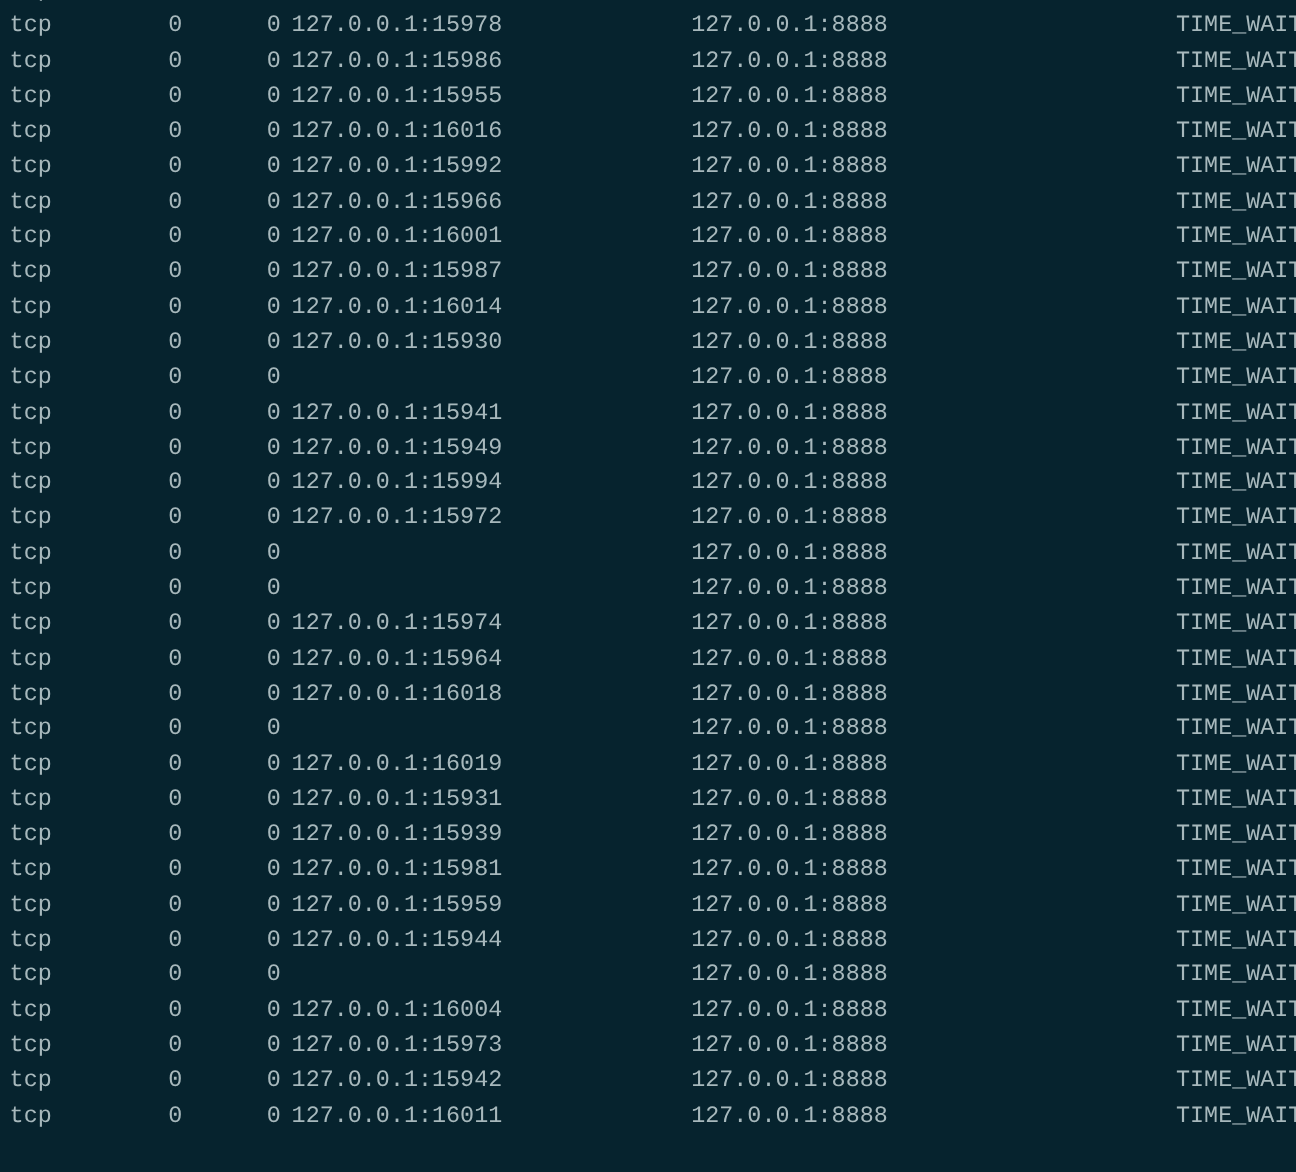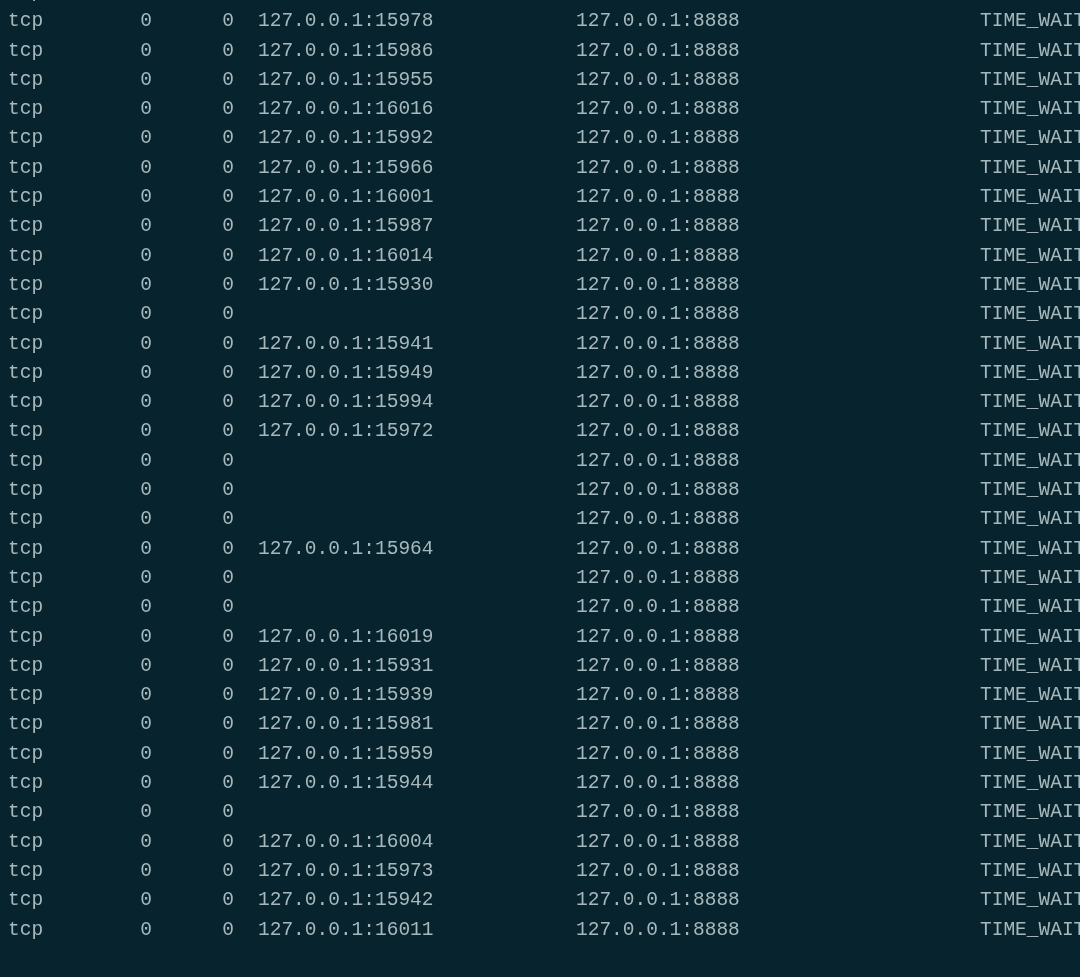--- a/index.html
+++ b/index.html
@@ -46,21 +46,21 @@
     position: absolute;
     top: 0;
     white-space: pre;
     color: #a7b8bc;
   }
 
   
   .c-proto   { left: 8px; }
   .c-recvq   { left: 140px; text-align: right; width: 12px; }
   .c-sendq   { left: 222px; text-align: right; width: 12px; }
-  .c-local   { left: 258px; }
+  .c-local   { left: 243px; }
   .c-foreign { left: 576px; }
   .c-state   { left: 980px; }
 </style>
 </head>
 <body>
 
 <div id="terminal">
   <div id="rows">
 
   <div class="row"><span class="col c-proto">tcp</span><span class="col c-recvq">0</span><span class="col c-sendq">0</span><span class="col c-local">127.0.0.1:15936</span><span class="col c-foreign">127.0.0.1:8888</span><span class="col c-state">TIME_WAIT</span></div>
@@ -74,23 +74,23 @@
       <div class="row"><span class="col c-proto">tcp</span><span class="col c-recvq">0</span><span class="col c-sendq">0</span><span class="col c-local">127.0.0.1:15987</span><span class="col c-foreign">127.0.0.1:8888</span><span class="col c-state">TIME_WAIT</span></div>
       <div class="row"><span class="col c-proto">tcp</span><span class="col c-recvq">0</span><span class="col c-sendq">0</span><span class="col c-local">127.0.0.1:16014</span><span class="col c-foreign">127.0.0.1:8888</span><span class="col c-state">TIME_WAIT</span></div>
       <div class="row"><span class="col c-proto">tcp</span><span class="col c-recvq">0</span><span class="col c-sendq">0</span><span class="col c-local">127.0.0.1:15930</span><span class="col c-foreign">127.0.0.1:8888</span><span class="col c-state">TIME_WAIT</span></div>
       <div class="row"><span class="col c-proto">tcp</span><span class="col c-recvq">0</span><span class="col c-sendq">0</span><span class="col c-foreign">127.0.0.1:8888</span><span class="col c-state">TIME_WAIT</span></div>
       <div class="row"><span class="col c-proto">tcp</span><span class="col c-recvq">0</span><span class="col c-sendq">0</span><span class="col c-local">127.0.0.1:15941</span><span class="col c-foreign">127.0.0.1:8888</span><span class="col c-state">TIME_WAIT</span></div>
       <div class="row"><span class="col c-proto">tcp</span><span class="col c-recvq">0</span><span class="col c-sendq">0</span><span class="col c-local">127.0.0.1:15949</span><span class="col c-foreign">127.0.0.1:8888</span><span class="col c-state">TIME_WAIT</span></div>
       <div class="row"><span class="col c-proto">tcp</span><span class="col c-recvq">0</span><span class="col c-sendq">0</span><span class="col c-local">127.0.0.1:15994</span><span class="col c-foreign">127.0.0.1:8888</span><span class="col c-state">TIME_WAIT</span></div>
       <div class="row"><span class="col c-proto">tcp</span><span class="col c-recvq">0</span><span class="col c-sendq">0</span><span class="col c-local">127.0.0.1:15972</span><span class="col c-foreign">127.0.0.1:8888</span><span class="col c-state">TIME_WAIT</span></div>
       <div class="row"><span class="col c-proto">tcp</span><span class="col c-recvq">0</span><span class="col c-sendq">0</span><span class="col c-foreign">127.0.0.1:8888</span><span class="col c-state">TIME_WAIT</span></div>
       <div class="row"><span class="col c-proto">tcp</span><span class="col c-recvq">0</span><span class="col c-sendq">0</span><span class="col c-foreign">127.0.0.1:8888</span><span class="col c-state">TIME_WAIT</span></div>
-      <div class="row"><span class="col c-proto">tcp</span><span class="col c-recvq">0</span><span class="col c-sendq">0</span><span class="col c-foreign">127.0.0.1:8888</span><span class="col c-state">TIME_WAIT</span></div>
+      <div class="row"><span class="col c-proto">tcp</span><span class="col c-recvq">0</span><span class="col c-sendq">0</span><span class="col c-local">127.0.0.1:15974</span><span class="col c-foreign">127.0.0.1:8888</span><span class="col c-state">TIME_WAIT</span></div>
       <div class="row"><span class="col c-proto">tcp</span><span class="col c-recvq">0</span><span class="col c-sendq">0</span><span class="col c-local">127.0.0.1:15964</span><span class="col c-foreign">127.0.0.1:8888</span><span class="col c-state">TIME_WAIT</span></div>
-      <div class="row"><span class="col c-proto">tcp</span><span class="col c-recvq">0</span><span class="col c-sendq">0</span><span class="col c-foreign">127.0.0.1:8888</span><span class="col c-state">TIME_WAIT</span></div>
+      <div class="row"><span class="col c-proto">tcp</span><span class="col c-recvq">0</span><span class="col c-sendq">0</span><span class="col c-local">127.0.0.1:16018</span><span class="col c-foreign">127.0.0.1:8888</span><span class="col c-state">TIME_WAIT</span></div>
       <div class="row"><span class="col c-proto">tcp</span><span class="col c-recvq">0</span><span class="col c-sendq">0</span><span class="col c-foreign">127.0.0.1:8888</span><span class="col c-state">TIME_WAIT</span></div>
       <div class="row"><span class="col c-proto">tcp</span><span class="col c-recvq">0</span><span class="col c-sendq">0</span><span class="col c-local">127.0.0.1:16019</span><span class="col c-foreign">127.0.0.1:8888</span><span class="col c-state">TIME_WAIT</span></div>
       <div class="row"><span class="col c-proto">tcp</span><span class="col c-recvq">0</span><span class="col c-sendq">0</span><span class="col c-local">127.0.0.1:15931</span><span class="col c-foreign">127.0.0.1:8888</span><span class="col c-state">TIME_WAIT</span></div>
       <div class="row"><span class="col c-proto">tcp</span><span class="col c-recvq">0</span><span class="col c-sendq">0</span><span class="col c-local">127.0.0.1:15939</span><span class="col c-foreign">127.0.0.1:8888</span><span class="col c-state">TIME_WAIT</span></div>
       <div class="row"><span class="col c-proto">tcp</span><span class="col c-recvq">0</span><span class="col c-sendq">0</span><span class="col c-local">127.0.0.1:15981</span><span class="col c-foreign">127.0.0.1:8888</span><span class="col c-state">TIME_WAIT</span></div>
       <div class="row"><span class="col c-proto">tcp</span><span class="col c-recvq">0</span><span class="col c-sendq">0</span><span class="col c-local">127.0.0.1:15959</span><span class="col c-foreign">127.0.0.1:8888</span><span class="col c-state">TIME_WAIT</span></div>
       <div class="row"><span class="col c-proto">tcp</span><span class="col c-recvq">0</span><span class="col c-sendq">0</span><span class="col c-local">127.0.0.1:15944</span><span class="col c-foreign">127.0.0.1:8888</span><span class="col c-state">TIME_WAIT</span></div>
       <div class="row"><span class="col c-proto">tcp</span><span class="col c-recvq">0</span><span class="col c-sendq">0</span><span class="col c-foreign">127.0.0.1:8888</span><span class="col c-state">TIME_WAIT</span></div>
       <div class="row"><span class="col c-proto">tcp</span><span class="col c-recvq">0</span><span class="col c-sendq">0</span><span class="col c-local">127.0.0.1:16004</span><span class="col c-foreign">127.0.0.1:8888</span><span class="col c-state">TIME_WAIT</span></div>
       <div class="row"><span class="col c-proto">tcp</span><span class="col c-recvq">0</span><span class="col c-sendq">0</span><span class="col c-local">127.0.0.1:15973</span><span class="col c-foreign">127.0.0.1:8888</span><span class="col c-state">TIME_WAIT</span></div>

